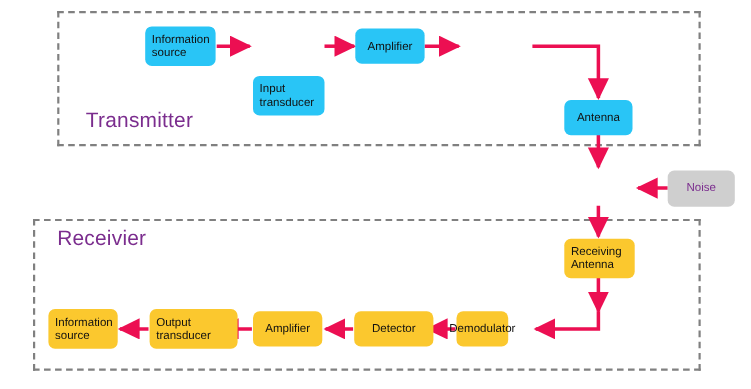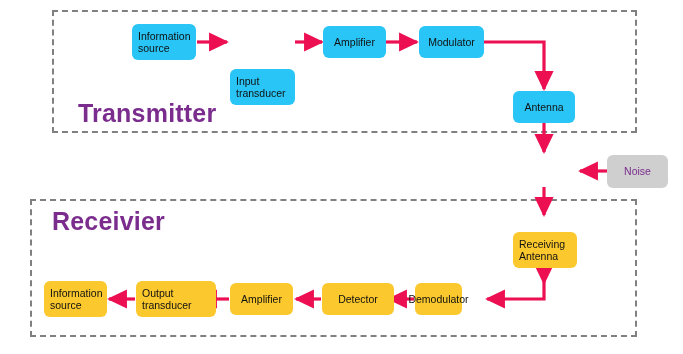--- a/index.html
+++ b/index.html
@@ -17,22 +17,22 @@
   }
   .group-box {
     position: absolute;
     border: 2px dashed #808080;
     box-sizing: border-box;
     background: transparent;
   }
   .group-title {
     position: absolute;
     color: #7b2d8e;
-    font-size: 25px;
-    font-weight: bold;
+    font-size: 19px;
+    font-weight: normal;
     letter-spacing: 0.2px;
     white-space: nowrap;
   }
   .node {
     position: absolute;
     box-sizing: border-box;
     border-radius: 6px;
     display: flex;
     align-items: center;
     line-height: 1.15;
@@ -95,28 +95,27 @@
   </svg>
 
   <div class="node cyan left" style="left:132px; top:24px; width:64px; height:36px;">Information
 source</div>
 
   <div class="node cyan left" style="left:230px; top:24px; width:65px; height:36px;margin-top:45px;">Input
 transducer</div>
 
   <div class="node cyan center" style="left:323px; top:26px; width:63px; height:32px;">Amplifier</div>
 
-  <div class="node cyan center" style="left:419px; top:26px; width:65px; height:32px;">Modulator</div>
 
   <div class="node cyan center" style="left:513px; top:91px; width:62px; height:32px;">Antenna</div>
 
 
   <div class="node gray center" style="left:607px; top:155px; width:61px; height:33px;">Noise</div>
 
-  <div class="node amber left" style="left:513px; top:217px; width:64px; height:36px;margin-top:15px;">Receiving
+  <div class="node amber left" style="left:513px; top:217px; width:64px; height:36px;">Receiving
 Antenna</div>
 
   <div class="node amber center" style="left:415px; top:283px; width:47px; height:32px;">Demodulator</div>
 
   <div class="node amber center" style="left:322px; top:283px; width:72px; height:32px;">Detector</div>
 
   <div class="node amber center" style="left:230px; top:283px; width:63px; height:32px;">Amplifier</div>
 
   <div class="node amber left" style="left:136px; top:281px; width:80px; height:36px;">Output
 transducer</div>

